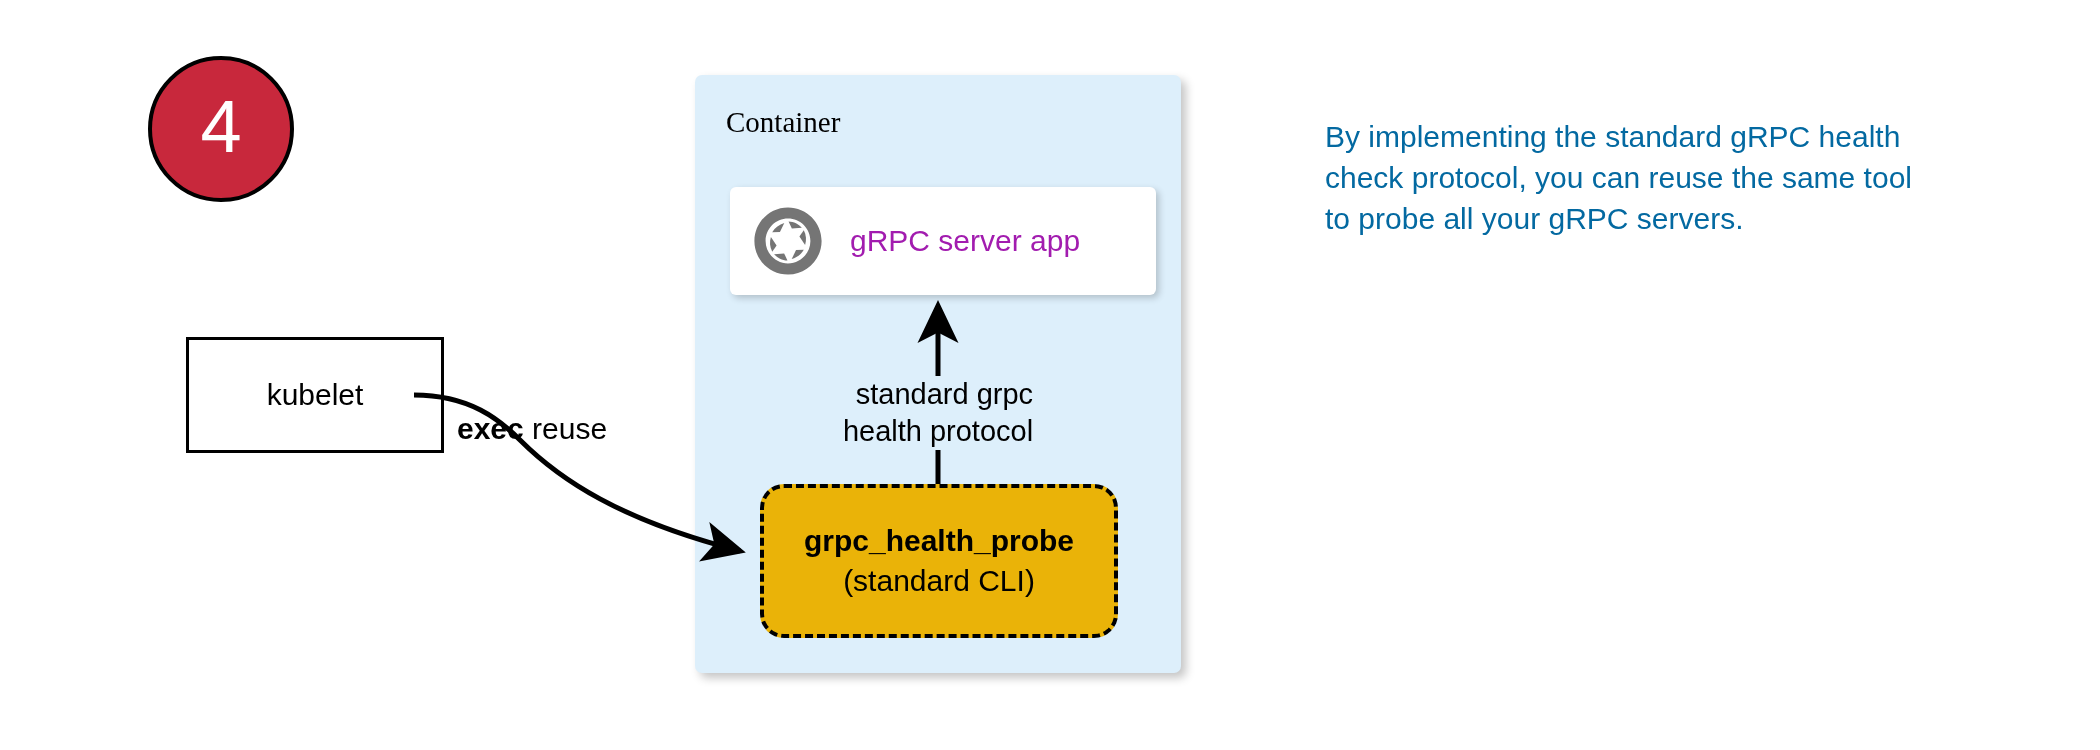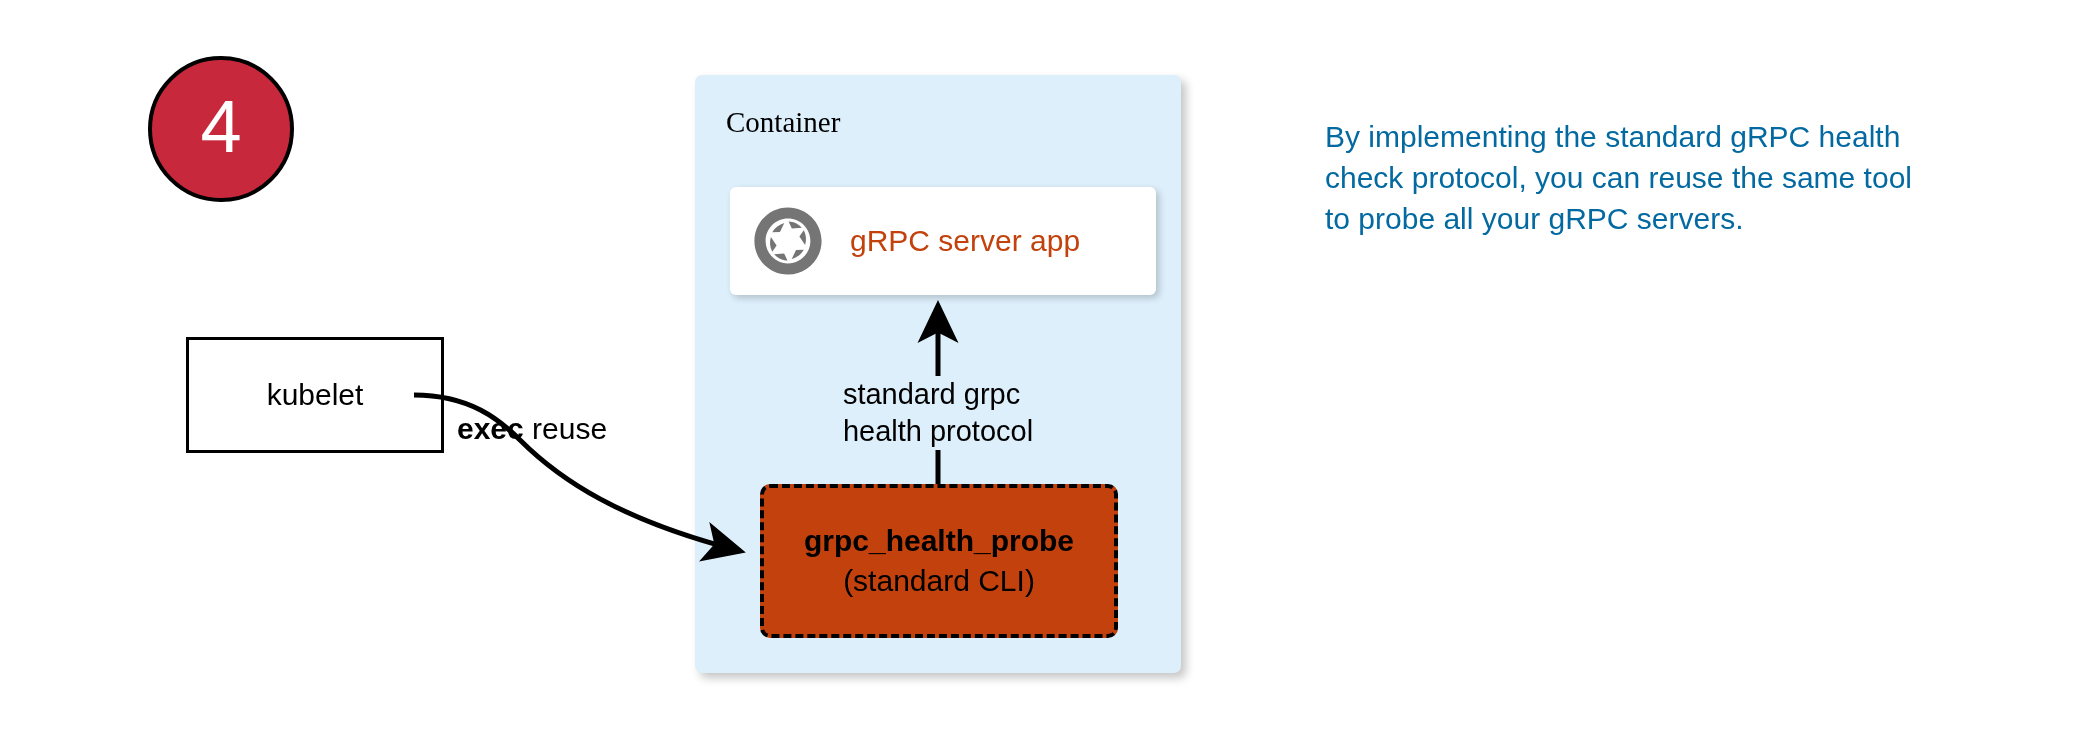--- a/index.html
+++ b/index.html
@@ -85,21 +85,21 @@
   .aperture-icon {
     margin-left: 23px;
     width: 70px;
     height: 70px;
     flex: 0 0 auto;
     display: block;
   }
   .server-card-label {
     margin-left: 27px;
     font-size: 30px;
-    color: #c2410c;
+    color: #a21caf;
     white-space: nowrap;
   }
 
   
   .kubelet-box {
     position: absolute;
     left: 186px;
     top: 337px;
     width: 258px;
     height: 116px;
@@ -128,23 +128,23 @@
   }
   .exec-probe-label .kw { font-weight: bold; }
 
   
   .probe-node {
     position: absolute;
     left: 760px;
     top: 484px;
     width: 358px;
     height: 154px;
-    background: #c2410c;
+    background: #eab308;
     border: 4px dashed #000000;
-    border-radius: 10px;
+    border-radius: 24px;
     box-sizing: border-box;
     display: flex;
     flex-direction: column;
     align-items: center;
     justify-content: center;
   }
   .probe-title {
     font-size: 30px;
     font-weight: bold;
     color: #000000;
@@ -158,21 +158,21 @@
     line-height: 1.15;
     margin-top: 6px;
   }
 
   
   .protocol-label {
     position: absolute;
     left: 938px;
     top: 376px;
     transform: translateX(-50%);
-    text-align: left;
+    text-align: right;
     font-size: 29px;
     line-height: 1.28;
     color: #000000;
     background: #ddeffb;
     padding: 0 6px;
     white-space: nowrap;
   }
 
   
   .note-text {

